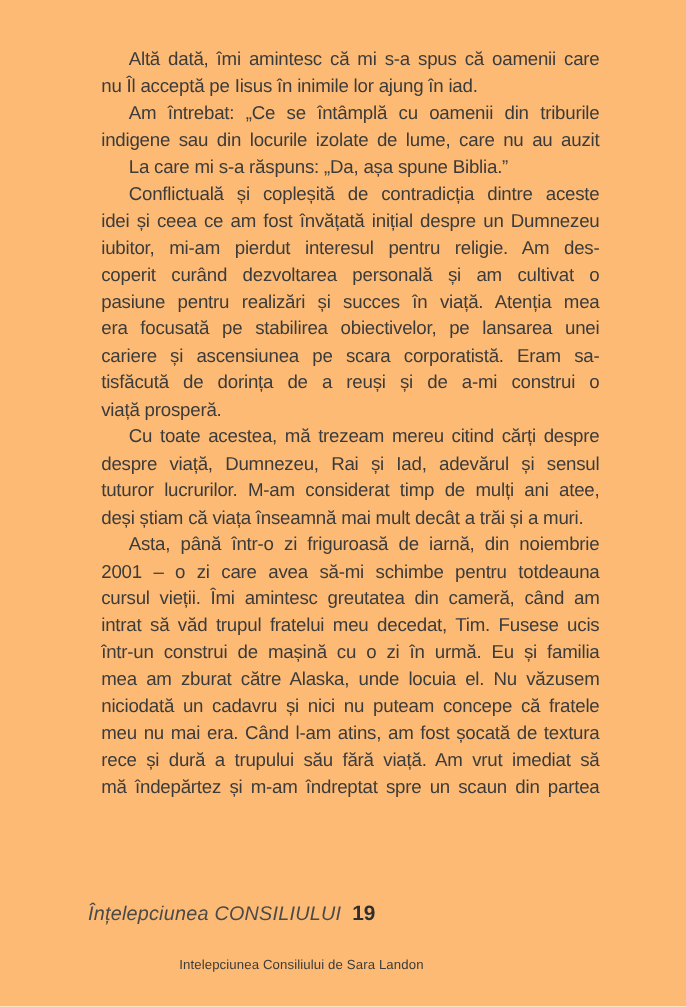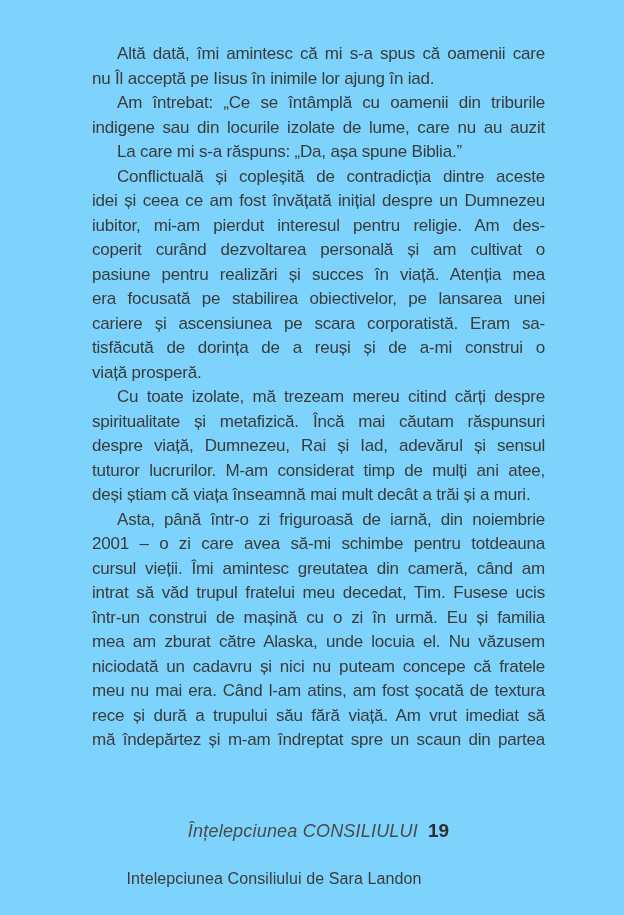--- a/index.html
+++ b/index.html
@@ -4,21 +4,21 @@
 <style>
   html, body {
     margin: 0;
     padding: 0;
     background: #ffffff;
   }
   .page {
     position: relative;
     width: 624px;
     height: 915px;
-    background: #7dd3fc;
+    background: #fdba74;
     overflow: hidden;
     font-family: "Liberation Sans", sans-serif;
     color: #3b3b3b;
   }
   .body-text {
     position: absolute;
     top: 42px;
     left: 92px;
     width: 453px;
     font-size: 17px;
@@ -37,44 +37,44 @@
   }
   .line.last {
     text-align-last: left;
   }
   .line.first {
     text-indent: 25px;
   }
   .running-footer {
     position: absolute;
     top: 820px;
-    left: 92px;
+    left: 80px;
     width: 453px;
-    text-align: center;
+    text-align: left;
     font-size: 18px;
     color: #4a4a4a;
   }
   .rf-title {
     font-style: italic;
     letter-spacing: 0.2px;
   }
   .rf-page {
     font-style: normal;
     font-weight: bold;
     font-size: 19px;
     color: #2e2e2e;
     margin-left: 5px;
   }
   .caption {
     position: absolute;
     top: 870px;
     left: 0;
     width: 548px;
     text-align: center;
-    font-size: 16px;
+    font-size: 12px;
     color: #3b3b3b;
     letter-spacing: 0.1px;
   }
 </style>
 </head>
 <body>
 
 <div class="page">
 
   <div class="body-text">
@@ -94,22 +94,21 @@
         <div class="line">idei și ceea ce am fost învățată inițial despre un Dumnezeu</div>
         <div class="line">iubitor, mi-am pierdut interesul pentru religie. Am des-</div>
         <div class="line">coperit curând dezvoltarea personală și am cultivat o</div>
         <div class="line">pasiune pentru realizări și succes în viață. Atenția mea</div>
         <div class="line">era focusată pe stabilirea obiectivelor, pe lansarea unei</div>
         <div class="line">cariere și ascensiunea pe scara corporatistă. Eram sa-</div>
         <div class="line">tisfăcută de dorința de a reuși și de a-mi construi o</div>
         <div class="line last">viață prosperă.</div>
       </div>
       <div class="para">
-        <div class="line first">Cu toate izolate, mă trezeam mereu citind cărți despre</div>
-        <div class="line">spiritualitate și metafizică. Încă mai căutam răspunsuri</div>
+        <div class="line first">Cu toate acestea, mă trezeam mereu citind cărți despre</div>
         <div class="line">despre viață, Dumnezeu, Rai și Iad, adevărul și sensul</div>
         <div class="line">tuturor lucrurilor. M-am considerat timp de mulți ani atee,</div>
         <div class="line last">deși știam că viața înseamnă mai mult decât a trăi și a muri.</div>
       </div>
       <div class="para">
         <div class="line first">Asta, până într-o zi friguroasă de iarnă, din noiembrie</div>
         <div class="line">2001 – o zi care avea să-mi schimbe pentru totdeauna</div>
         <div class="line">cursul vieții. Îmi amintesc greutatea din cameră, când am</div>
         <div class="line">intrat să văd trupul fratelui meu decedat, Tim. Fusese ucis</div>
         <div class="line">într-un construi de mașină cu o zi în urmă. Eu și familia</div>

